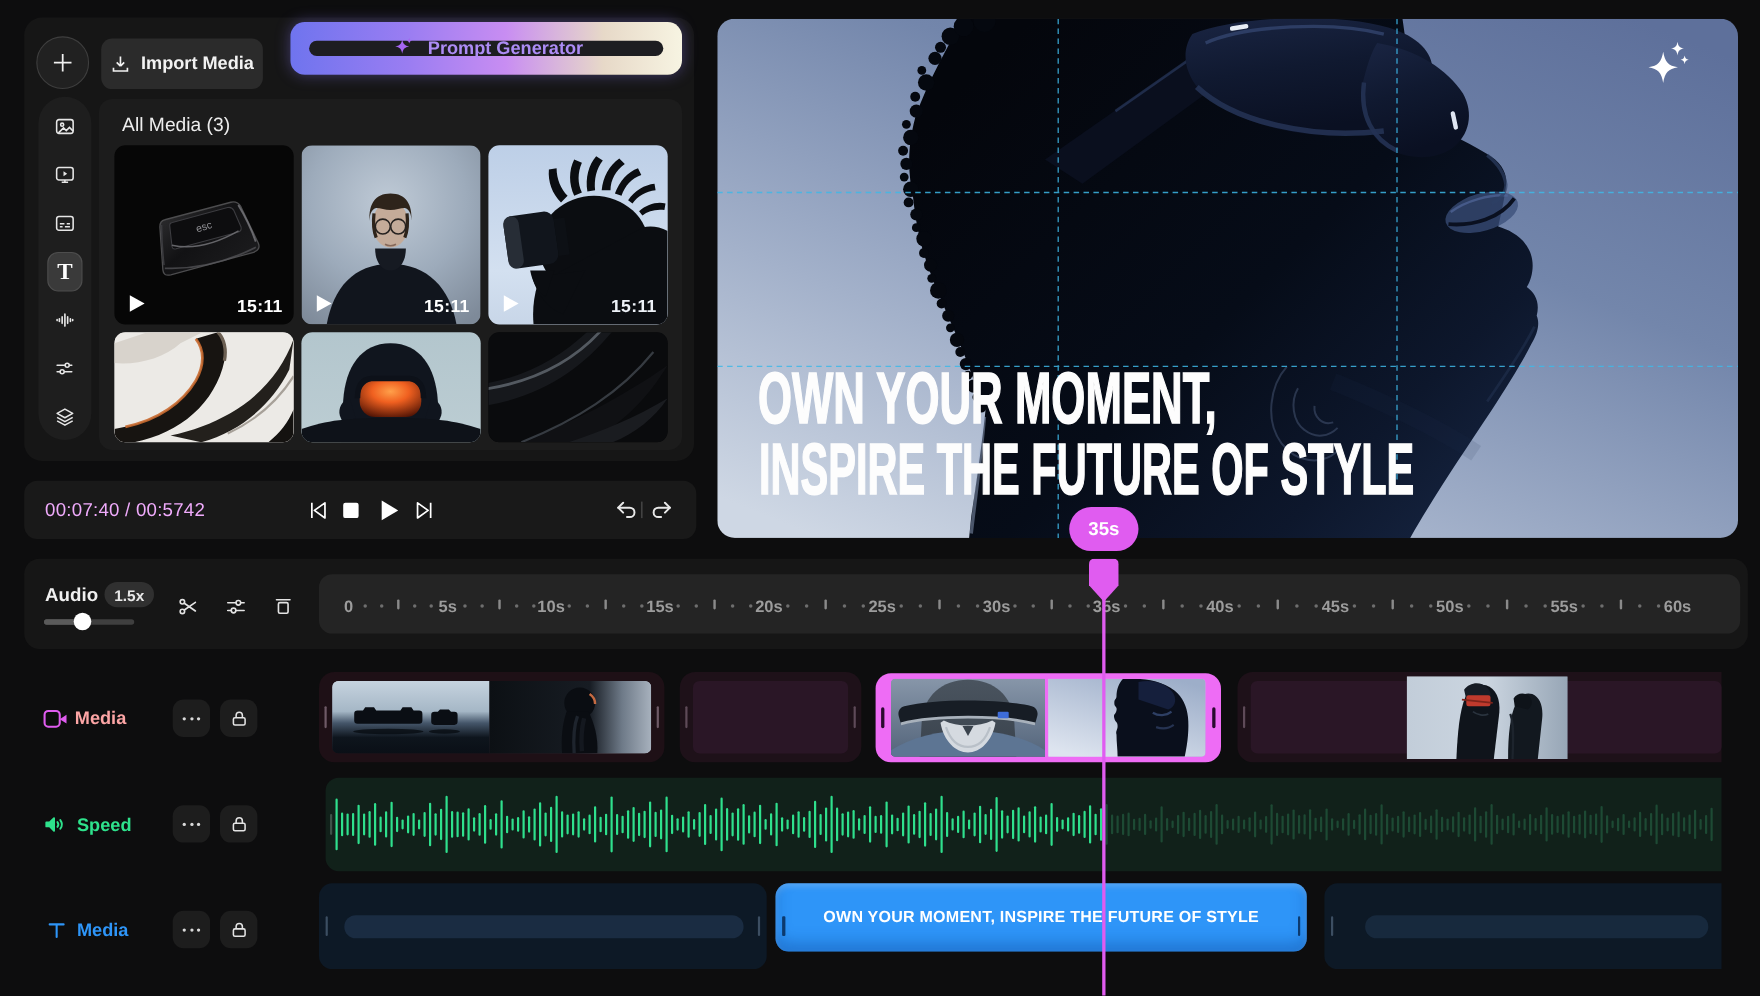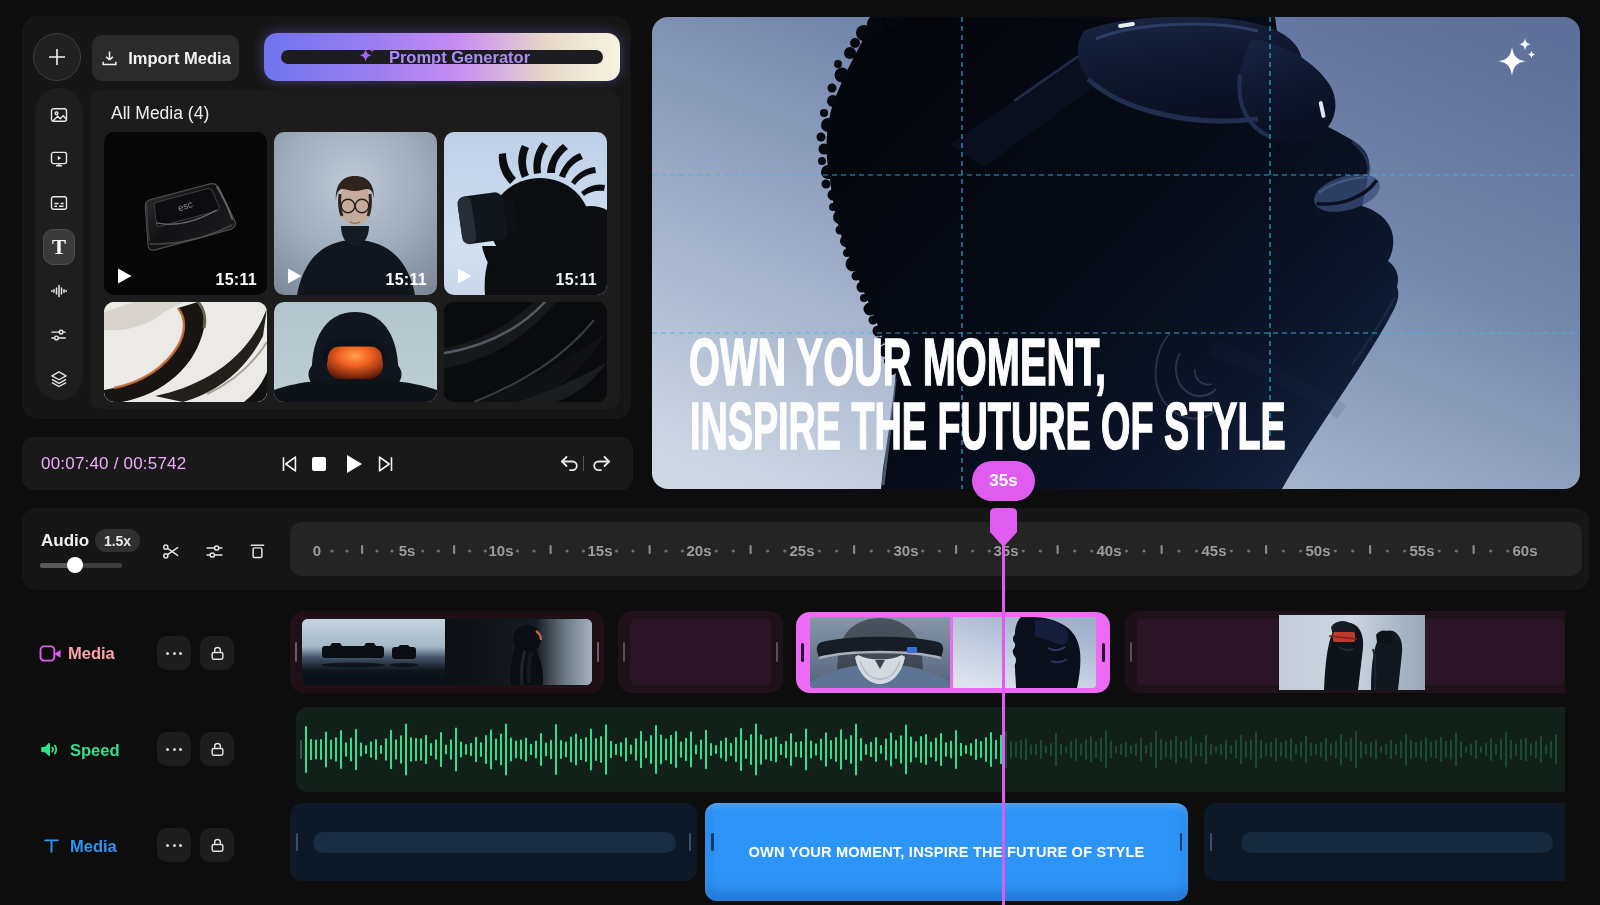--- a/index.html
+++ b/index.html
@@ -18,21 +18,21 @@
 <svg width="24" height="24" viewBox="0 0 24 24" fill="none" stroke="#f0f0f0" stroke-width="1.6">
       <path d="M12 4v16M4 12h16"></path>
     </svg>
 </div>
 <div class="abs" style="left:92px;top:35px;width:147px;height:46px;border-radius:10px;background:#2b2b2b;display:flex;align-items:center;justify-content:center;gap:9px">
 <svg width="19" height="19" viewBox="0 0 24 24" fill="none" stroke="#f2f2f2" stroke-width="1.9">
       <path d="M4 16v3.6h16V16M12 3v11m0 0-4.3-4.3M12 14l4.3-4.3"></path>
     </svg>
 <span style="color:#f2f2f2;font-size:16.5px;font-weight:700">Import Media</span>
 </div>
-<div class="abs" style="left:264px;top:33px;width:356px;height:48px;border-radius:13px;padding:17px;background:linear-gradient(90deg,#6f74ee,#9a7df2 30%,#c88df2 55%,#e7d9c8 80%,#f7f4e2);box-shadow:0 0 14px rgba(140,120,250,.38)">
+<div class="abs" style="left:264px;top:20px;width:356px;height:48px;border-radius:13px;padding:17px;background:linear-gradient(90deg,#6f74ee,#9a7df2 30%,#c88df2 55%,#e7d9c8 80%,#f7f4e2);box-shadow:0 0 14px rgba(140,120,250,.38)">
  <div style="width:100%;height:100%;border-radius:11.5px;background:#1d1d21;display:flex;align-items:center;justify-content:center;gap:10px">
  <svg width="25" height="25" viewBox="0 0 24 24" fill="#a465f2">
         <path d="M11.2 3.6c.75 4.2 2.1 5.6 6.1 6.3-4 .74-5.35 2.1-6.1 6.3-.75-4.2-2.1-5.56-6.1-6.3 4-.7 5.35-2.1 6.1-6.3z"></path>
         <path d="M17.3 2.2c.3 1.7.85 2.25 2.5 2.55-1.65.3-2.2.85-2.5 2.55-.3-1.7-.85-2.25-2.5-2.55 1.65-.3 2.2-.85 2.5-2.55z"></path>
       </svg>
  <span style="color:#ad8cf5;font-size:16.5px;font-weight:700">Prompt Generator</span>
  </div>
 </div>
 
 <div class="abs" style="left:35px;top:88px;width:48px;height:312px;border-radius:24px;background:#1e1e1e"></div>
@@ -72,21 +72,21 @@
   </div>
 <div class="abs" style="left:49px;top:369px">
 <svg width="20" height="20" viewBox="0 0 24 24" fill="none" stroke="#e6e6e6" stroke-width="1.7" stroke-linejoin="round">
       <path d="m12 3.5 8.5 4.7L12 12.9 3.5 8.2z"></path>
       <path d="m3.5 12.5 8.5 4.7 8.5-4.7"></path>
       <path d="m3.5 16.3 8.5 4.7 8.5-4.7"></path>
     </svg>
   </div>
 
 <div class="abs" style="left:90px;top:90px;width:530px;height:319px;border-radius:12px;background:#1c1c1c;overflow:hidden">
- <div style="position:absolute;left:21px;top:13px;color:#ededed;font-size:17.5px;font-weight:500">All Media (4)</div>
+ <div style="position:absolute;left:21px;top:13px;color:#ededed;font-size:17.5px;font-weight:500">All Media (3)</div>
 
  <div class="thumb" style="left:14px;top:42px;width:163px;height:163px;background:#060606">
    <svg width="163" height="163" viewBox="0 0 163 163">
      <defs>
           <linearGradient id="keyg" x1="0" y1="0" x2="1" y2="1">
             <stop offset="0" stop-color="#2e2e30"></stop>
             <stop offset=".45" stop-color="#121214"></stop>
             <stop offset="1" stop-color="#1c1c1e"></stop>
           </linearGradient>
         </defs>
@@ -867,21 +867,21 @@
       <line x1="1260" y1="28.3" x2="1260" y2="56.7" stroke="#1d4a34"></line>
     </svg>
  <div style="position:absolute;left:4px;top:33px;width:2px;height:19px;border-radius:1px;background:#3e5248"></div>
 </div>
 
 <div class="abs" style="left:290px;top:803px;width:407px;height:78px;border-radius:12px;background:#0d1926">
  <div style="position:absolute;left:23px;top:29px;width:363px;height:21px;border-radius:11px;background:#1a2c42"></div>
  <div style="position:absolute;left:6px;top:30px;width:2px;height:18px;border-radius:1px;background:#3c4e62"></div>
  <div style="position:absolute;right:6px;top:30px;width:2px;height:18px;border-radius:1px;background:#3c4e62"></div>
 </div>
-<div class="abs" style="left:705px;top:803px;width:483px;height:98px;border-radius:12px;background:#2e95f8;box-shadow:inset 0 -8px 14px rgba(10,60,140,.35),inset 0 3px 6px rgba(255,255,255,.22);display:flex;align-items:center;justify-content:center">
+<div class="abs" style="left:705px;top:803px;width:483px;height:62px;border-radius:12px;background:#2e95f8;box-shadow:inset 0 -8px 14px rgba(10,60,140,.35),inset 0 3px 6px rgba(255,255,255,.22);display:flex;align-items:center;justify-content:center">
  <span style="color:#fff;font-size:14.6px;font-weight:600;letter-spacing:.2px">OWN YOUR MOMENT, INSPIRE THE FUTURE OF STYLE</span>
  <div style="position:absolute;left:6px;top:30px;width:2.5px;height:18px;border-radius:1px;background:#0c3a6e"></div>
  <div style="position:absolute;right:6px;top:30px;width:2.5px;height:18px;border-radius:1px;background:#0c3a6e"></div>
 </div>
 <div class="abs" style="left:1204px;top:803px;width:361px;height:78px;border-radius:12px 0 0 12px;background:#0d1926">
  <div style="position:absolute;left:37px;top:29px;width:312px;height:21px;border-radius:11px;background:#17293d"></div>
  <div style="position:absolute;left:6px;top:30px;width:2px;height:18px;border-radius:1px;background:#3c4e62"></div>
 </div>
 
 </body></html>

